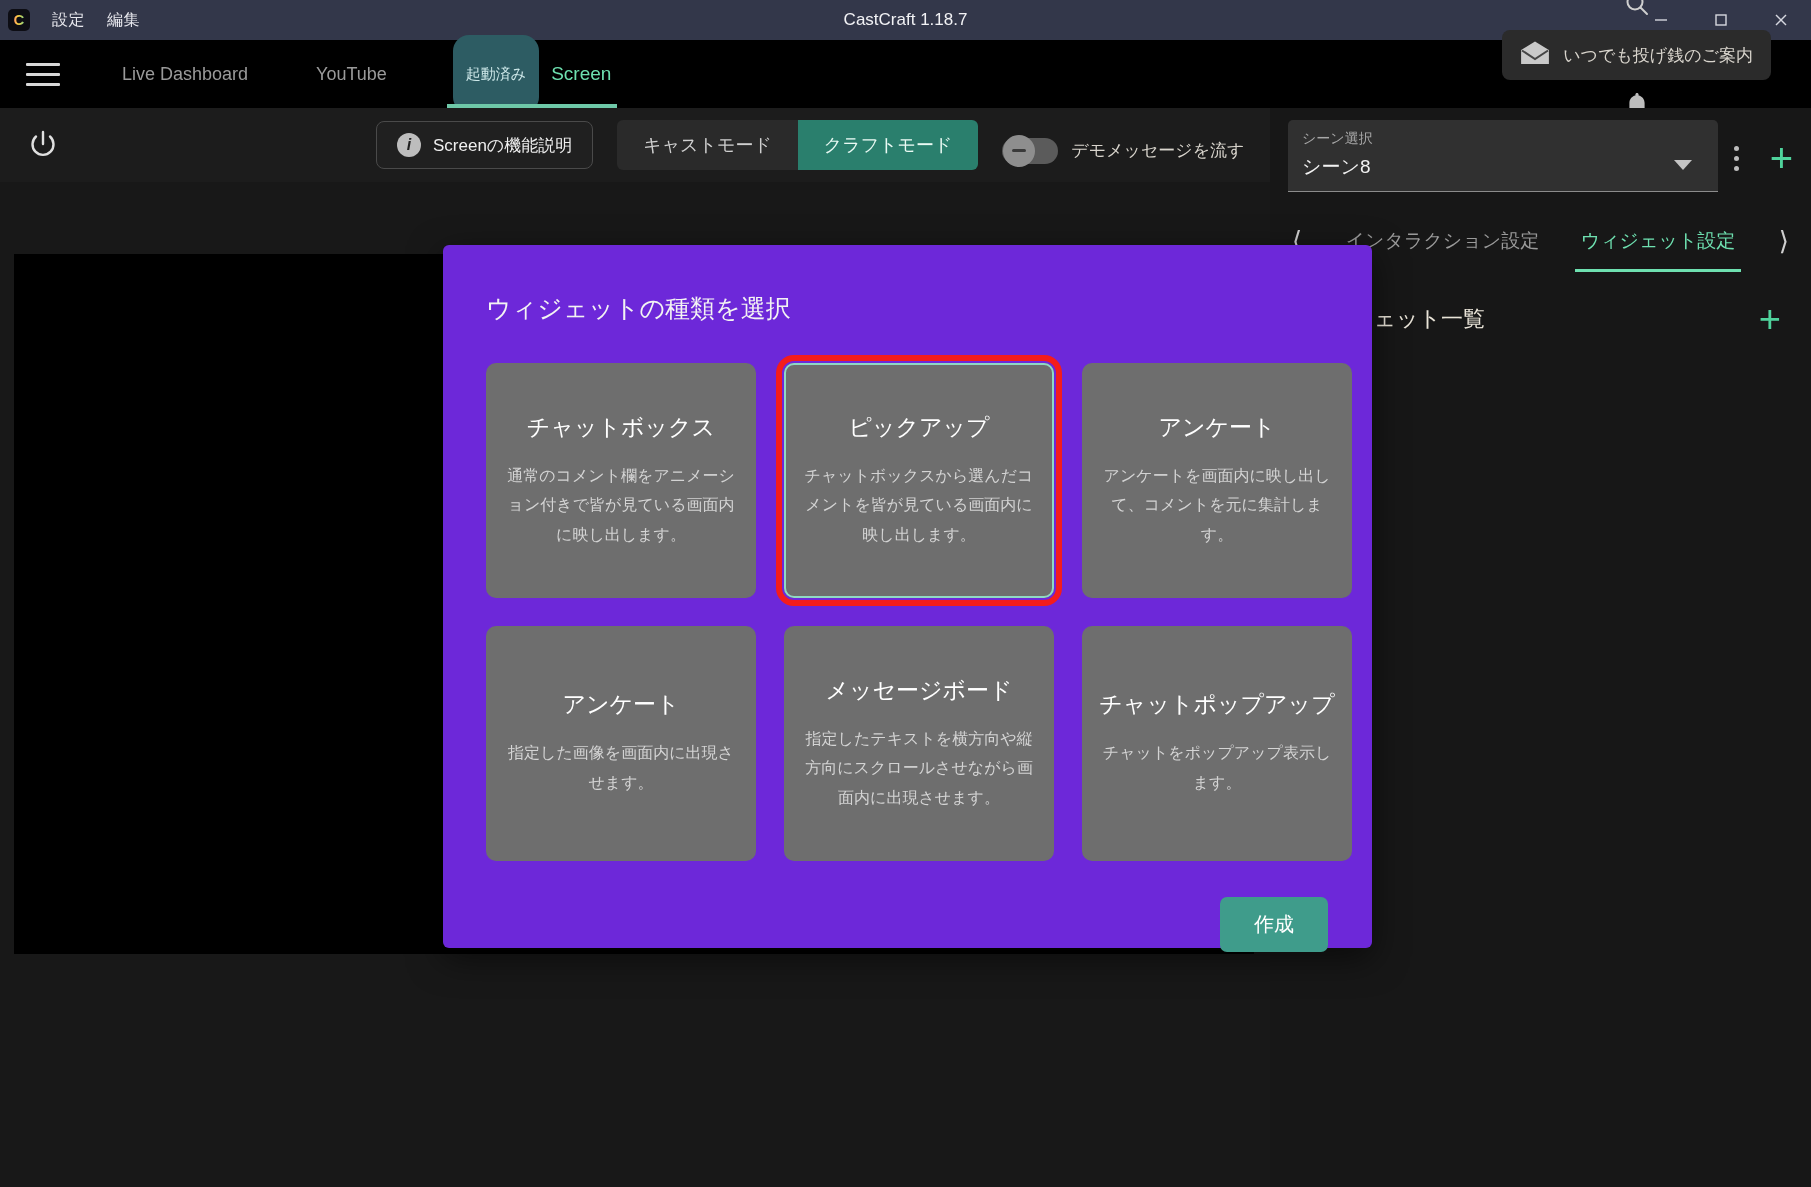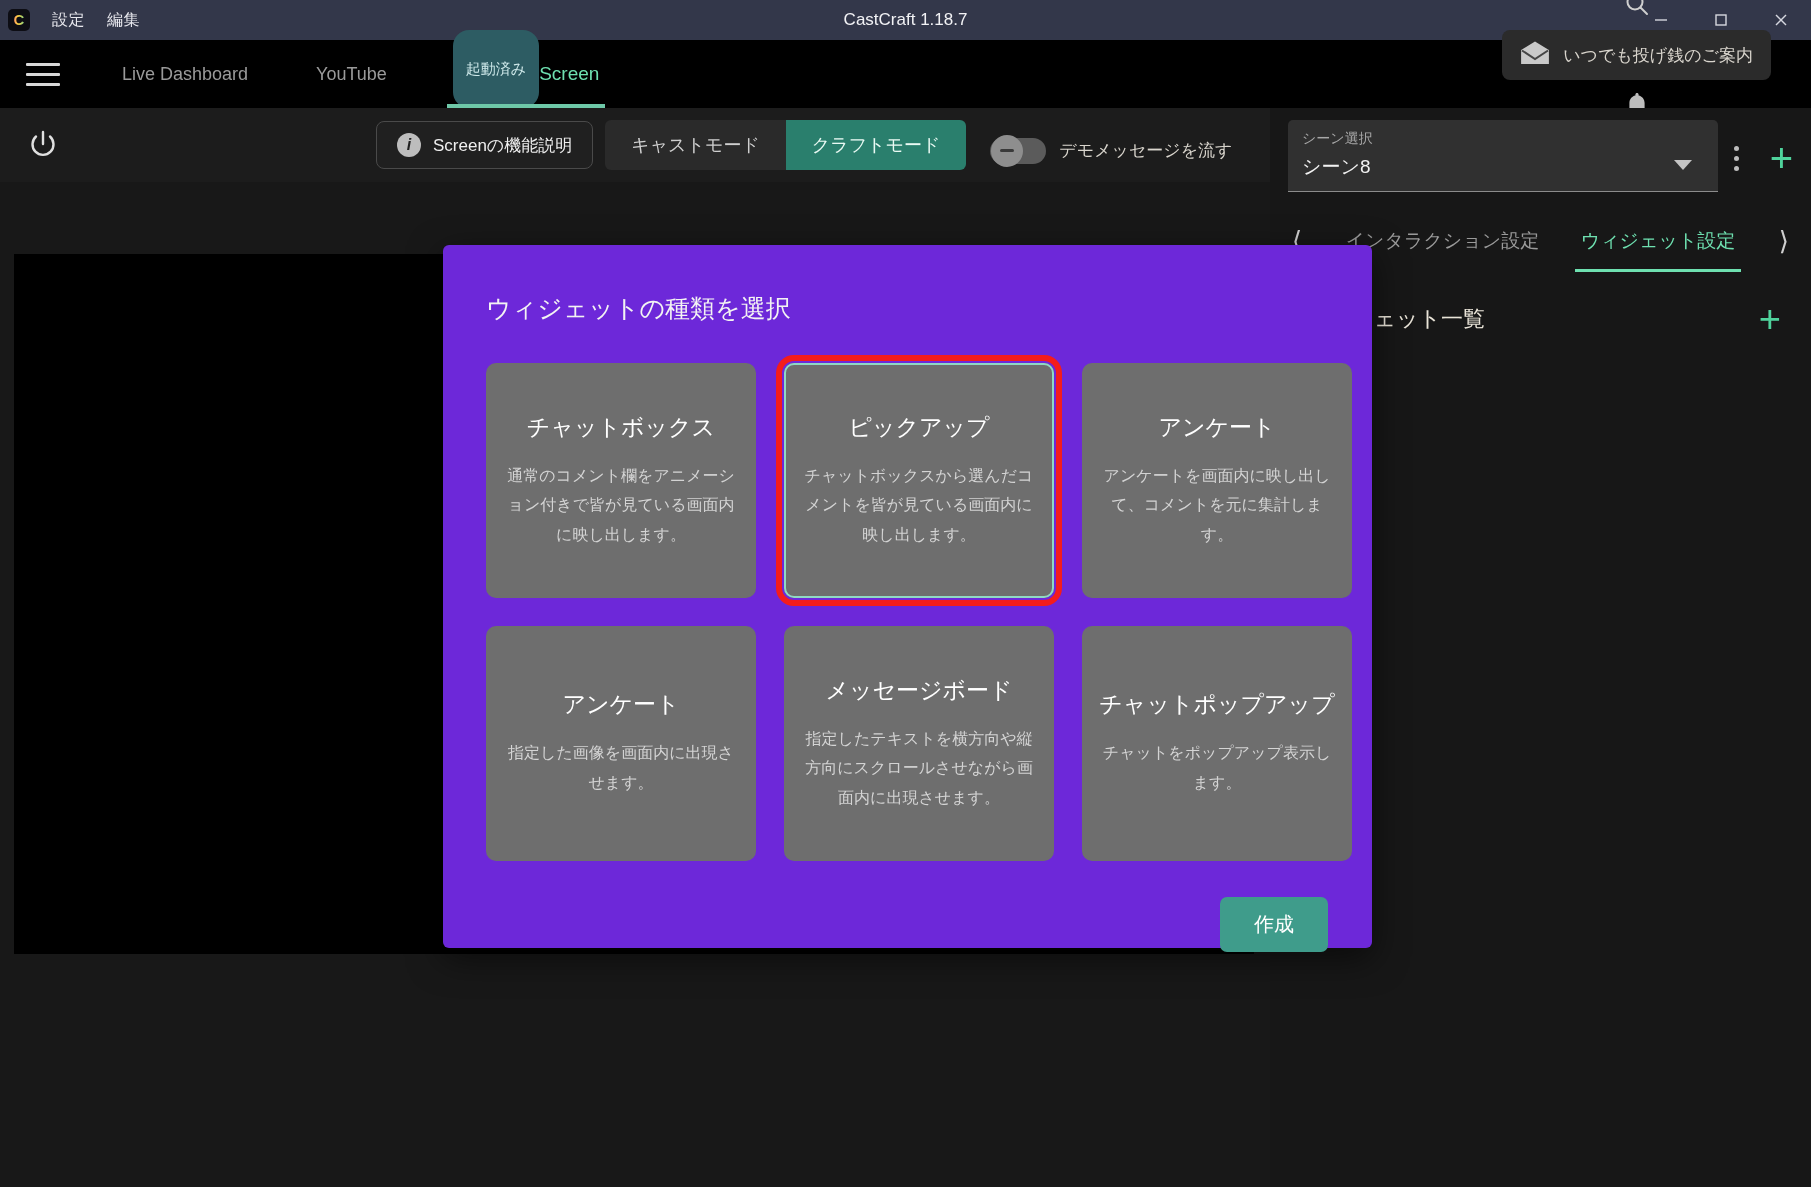--- a/index.html
+++ b/index.html
@@ -47,21 +47,21 @@
     background: #000; display: flex; align-items: center;
   }
   .hamburger { width: 34px; margin-left: 26px; display: flex; flex-direction: column;
                gap: 7px; flex: none; }
   .hamburger span { display: block; height: 3px; background: #d8d8d8; border-radius: 1px; }
   .nav-tab {
     color: #9a9a9a; font-size: 18px; padding: 0 6px; margin-left: 56px;
     height: 68px; line-height: 68px; white-space: nowrap;
   }
   .nav-tab.active-wrap {
-    margin-left: 54px; display: flex; align-items: flex-end; gap: 0;
+    margin-left: 54px; display: flex; align-items: center; gap: 12px;
     position: relative; height: 68px;
   }
   .nav-tab.active-wrap::after {
     content: ""; position: absolute; left: 0; right: 0; bottom: 0;
     height: 4px; background: #6ec8a8;
   }
   .badge-on {
     background: #2d5c63; color: #cfe9ea; font-size: 15px;
     border-radius: 16px; padding: 5px 13px; white-space: nowrap;
   }
@@ -94,21 +94,21 @@
     display: flex; align-items: center; gap: 12px; margin-left: 316px;
     border: 1px solid #4a4a4a; border-radius: 8px; padding: 11px 20px;
     background: #202020;
   }
   .info-dot {
     width: 24px; height: 24px; border-radius: 50%; background: #bdbdbd;
     color: #1f1f1f; font-size: 16px; font-weight: 700; font-style: italic;
     display: flex; align-items: center; justify-content: center; flex: none;
   }
   .feature-btn .label { color: #efefef; font-size: 17px; white-space: nowrap; }
-  .mode-group { display: flex; margin-left: 12px; border-radius: 6px; overflow: hidden; }
+  .mode-group { display: flex; margin-left: 24px; border-radius: 6px; overflow: hidden; }
   .mode-btn { font-size: 18px; padding: 13px 26px; white-space: nowrap; }
   .mode-btn.off { background: #2a2a2a; color: #cfcfcf; }
   .mode-btn.on  { background: #2a7f6d; color: #eafaf4; }
   .demo-toggle { display: flex; align-items: center; gap: 13px; margin-left: 24px; margin-top: 11px; }
   .switch {
     width: 56px; height: 26px; border-radius: 14px; background: #5b5b5b;
     position: relative; flex: none;
   }
   .switch .knob {
     position: absolute; left: 1px; top: -3px; width: 32px; height: 32px;

